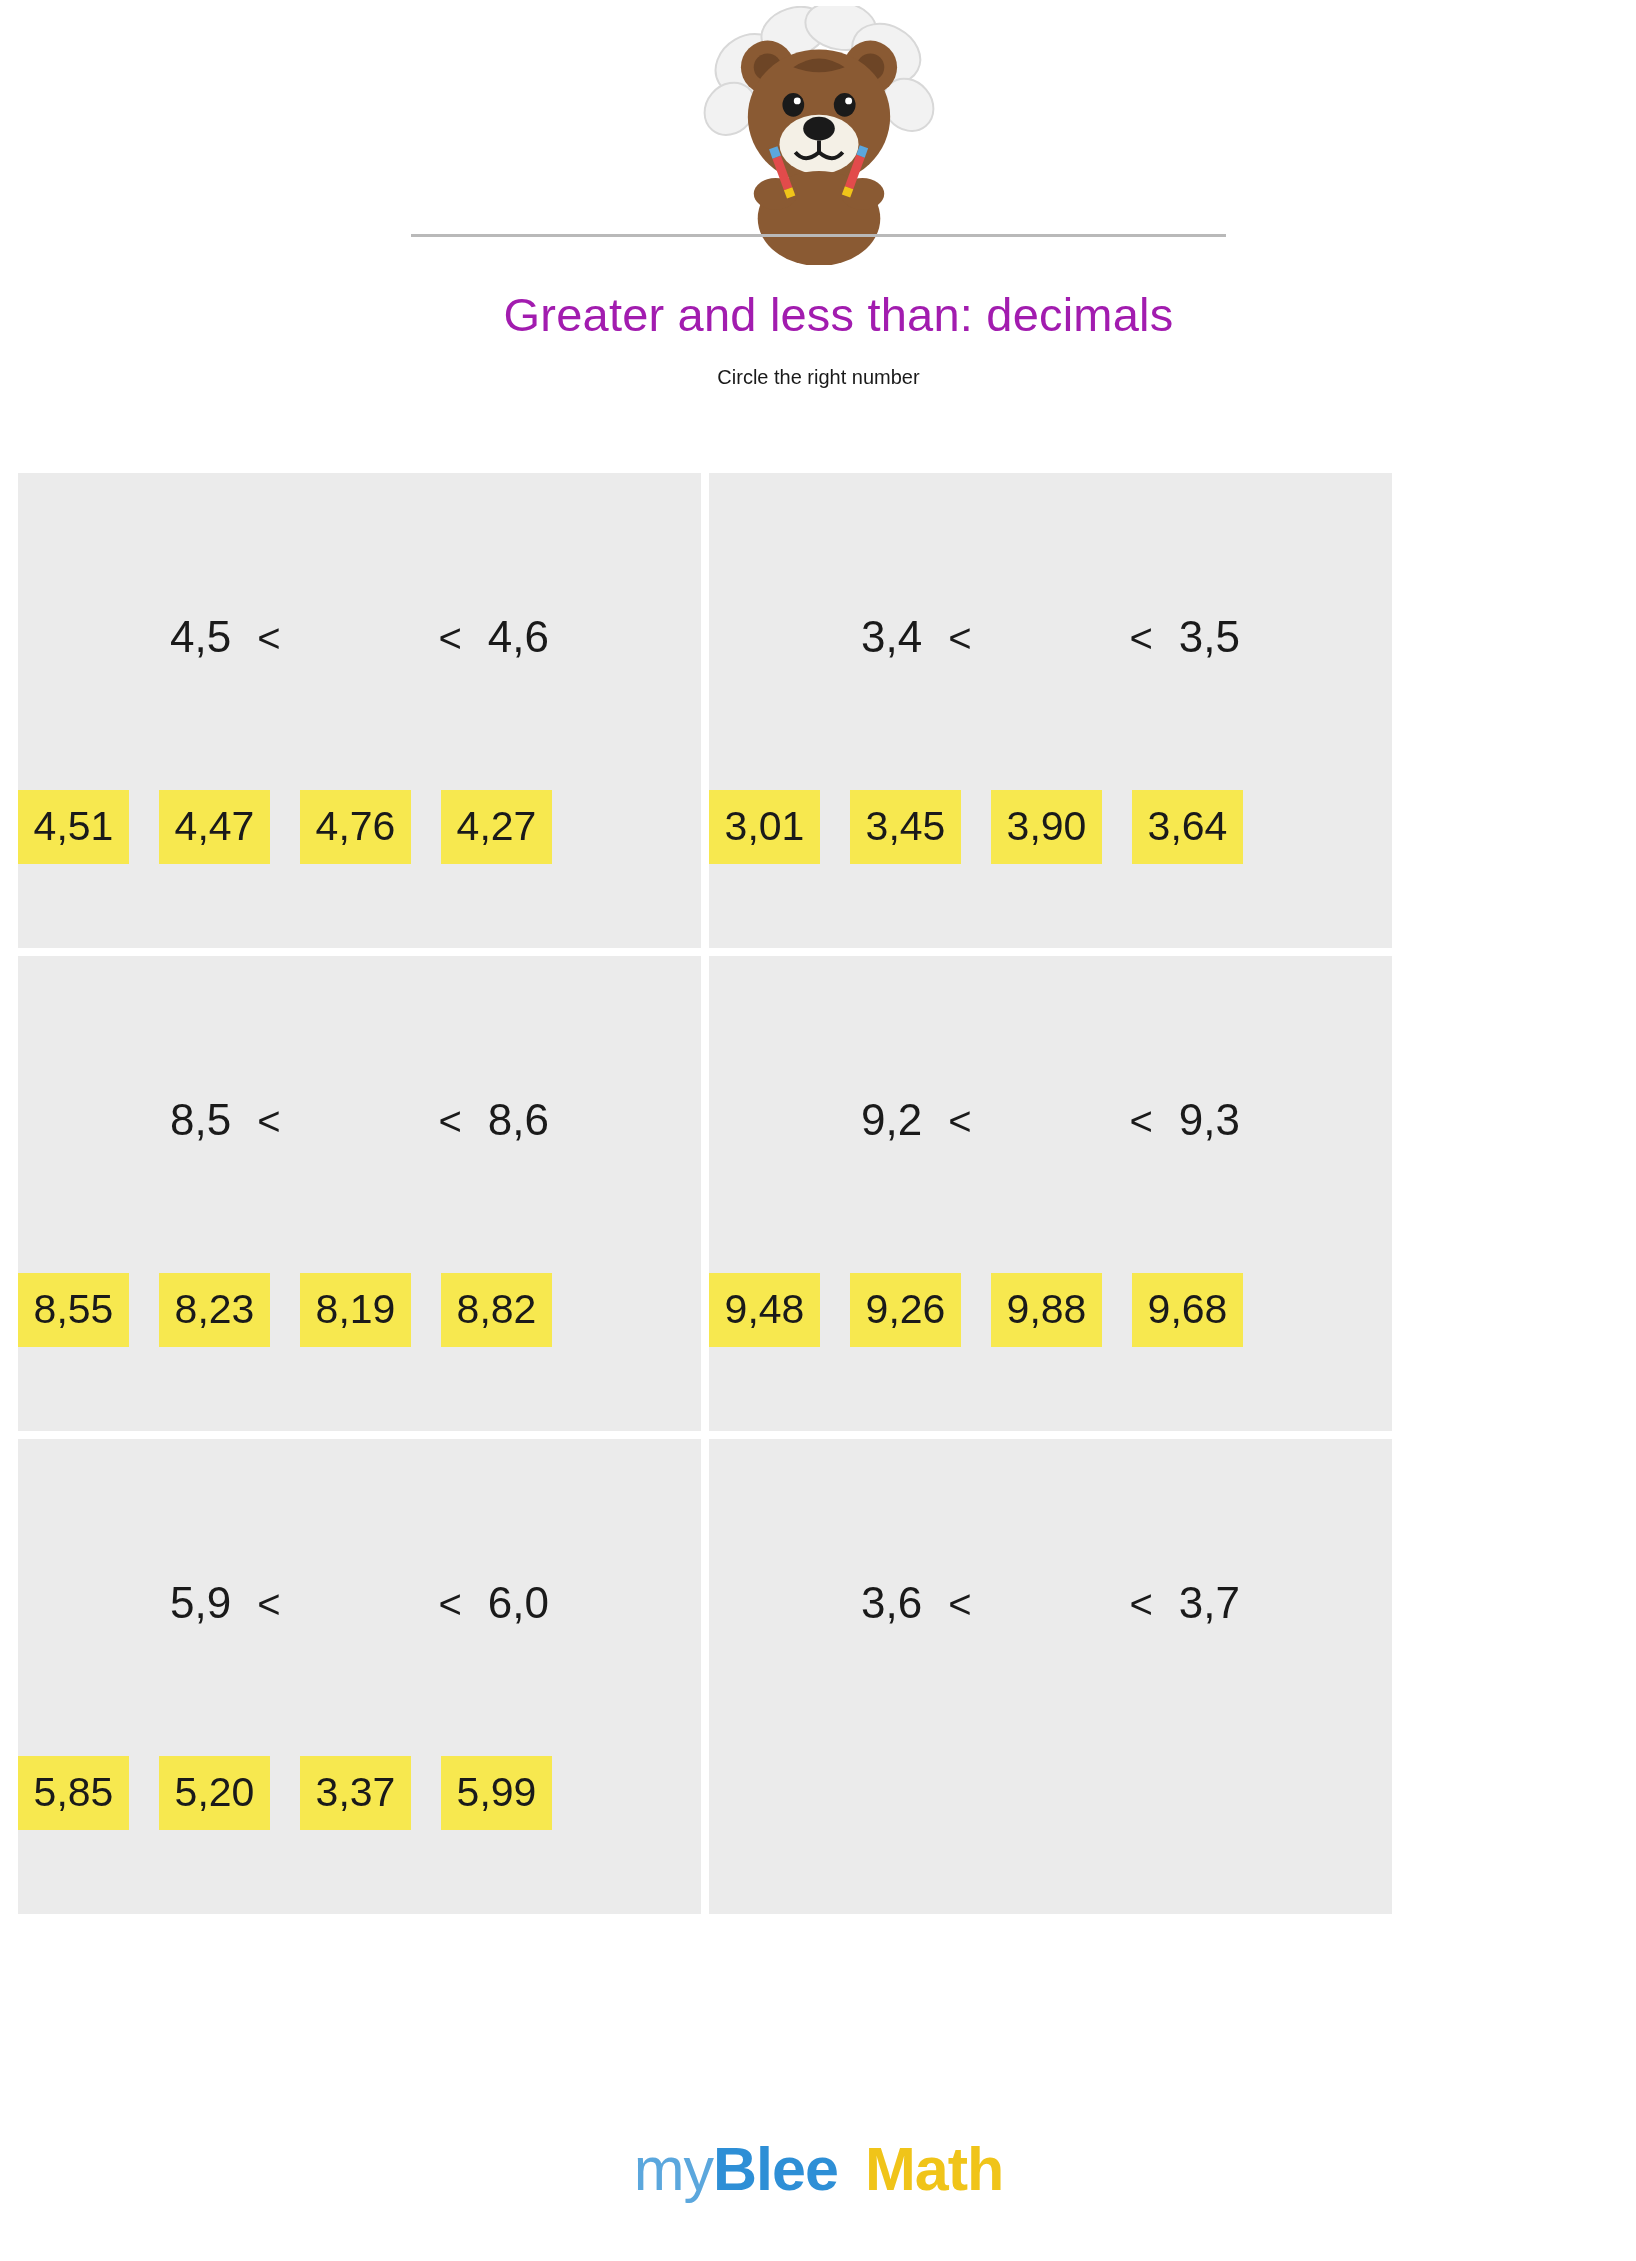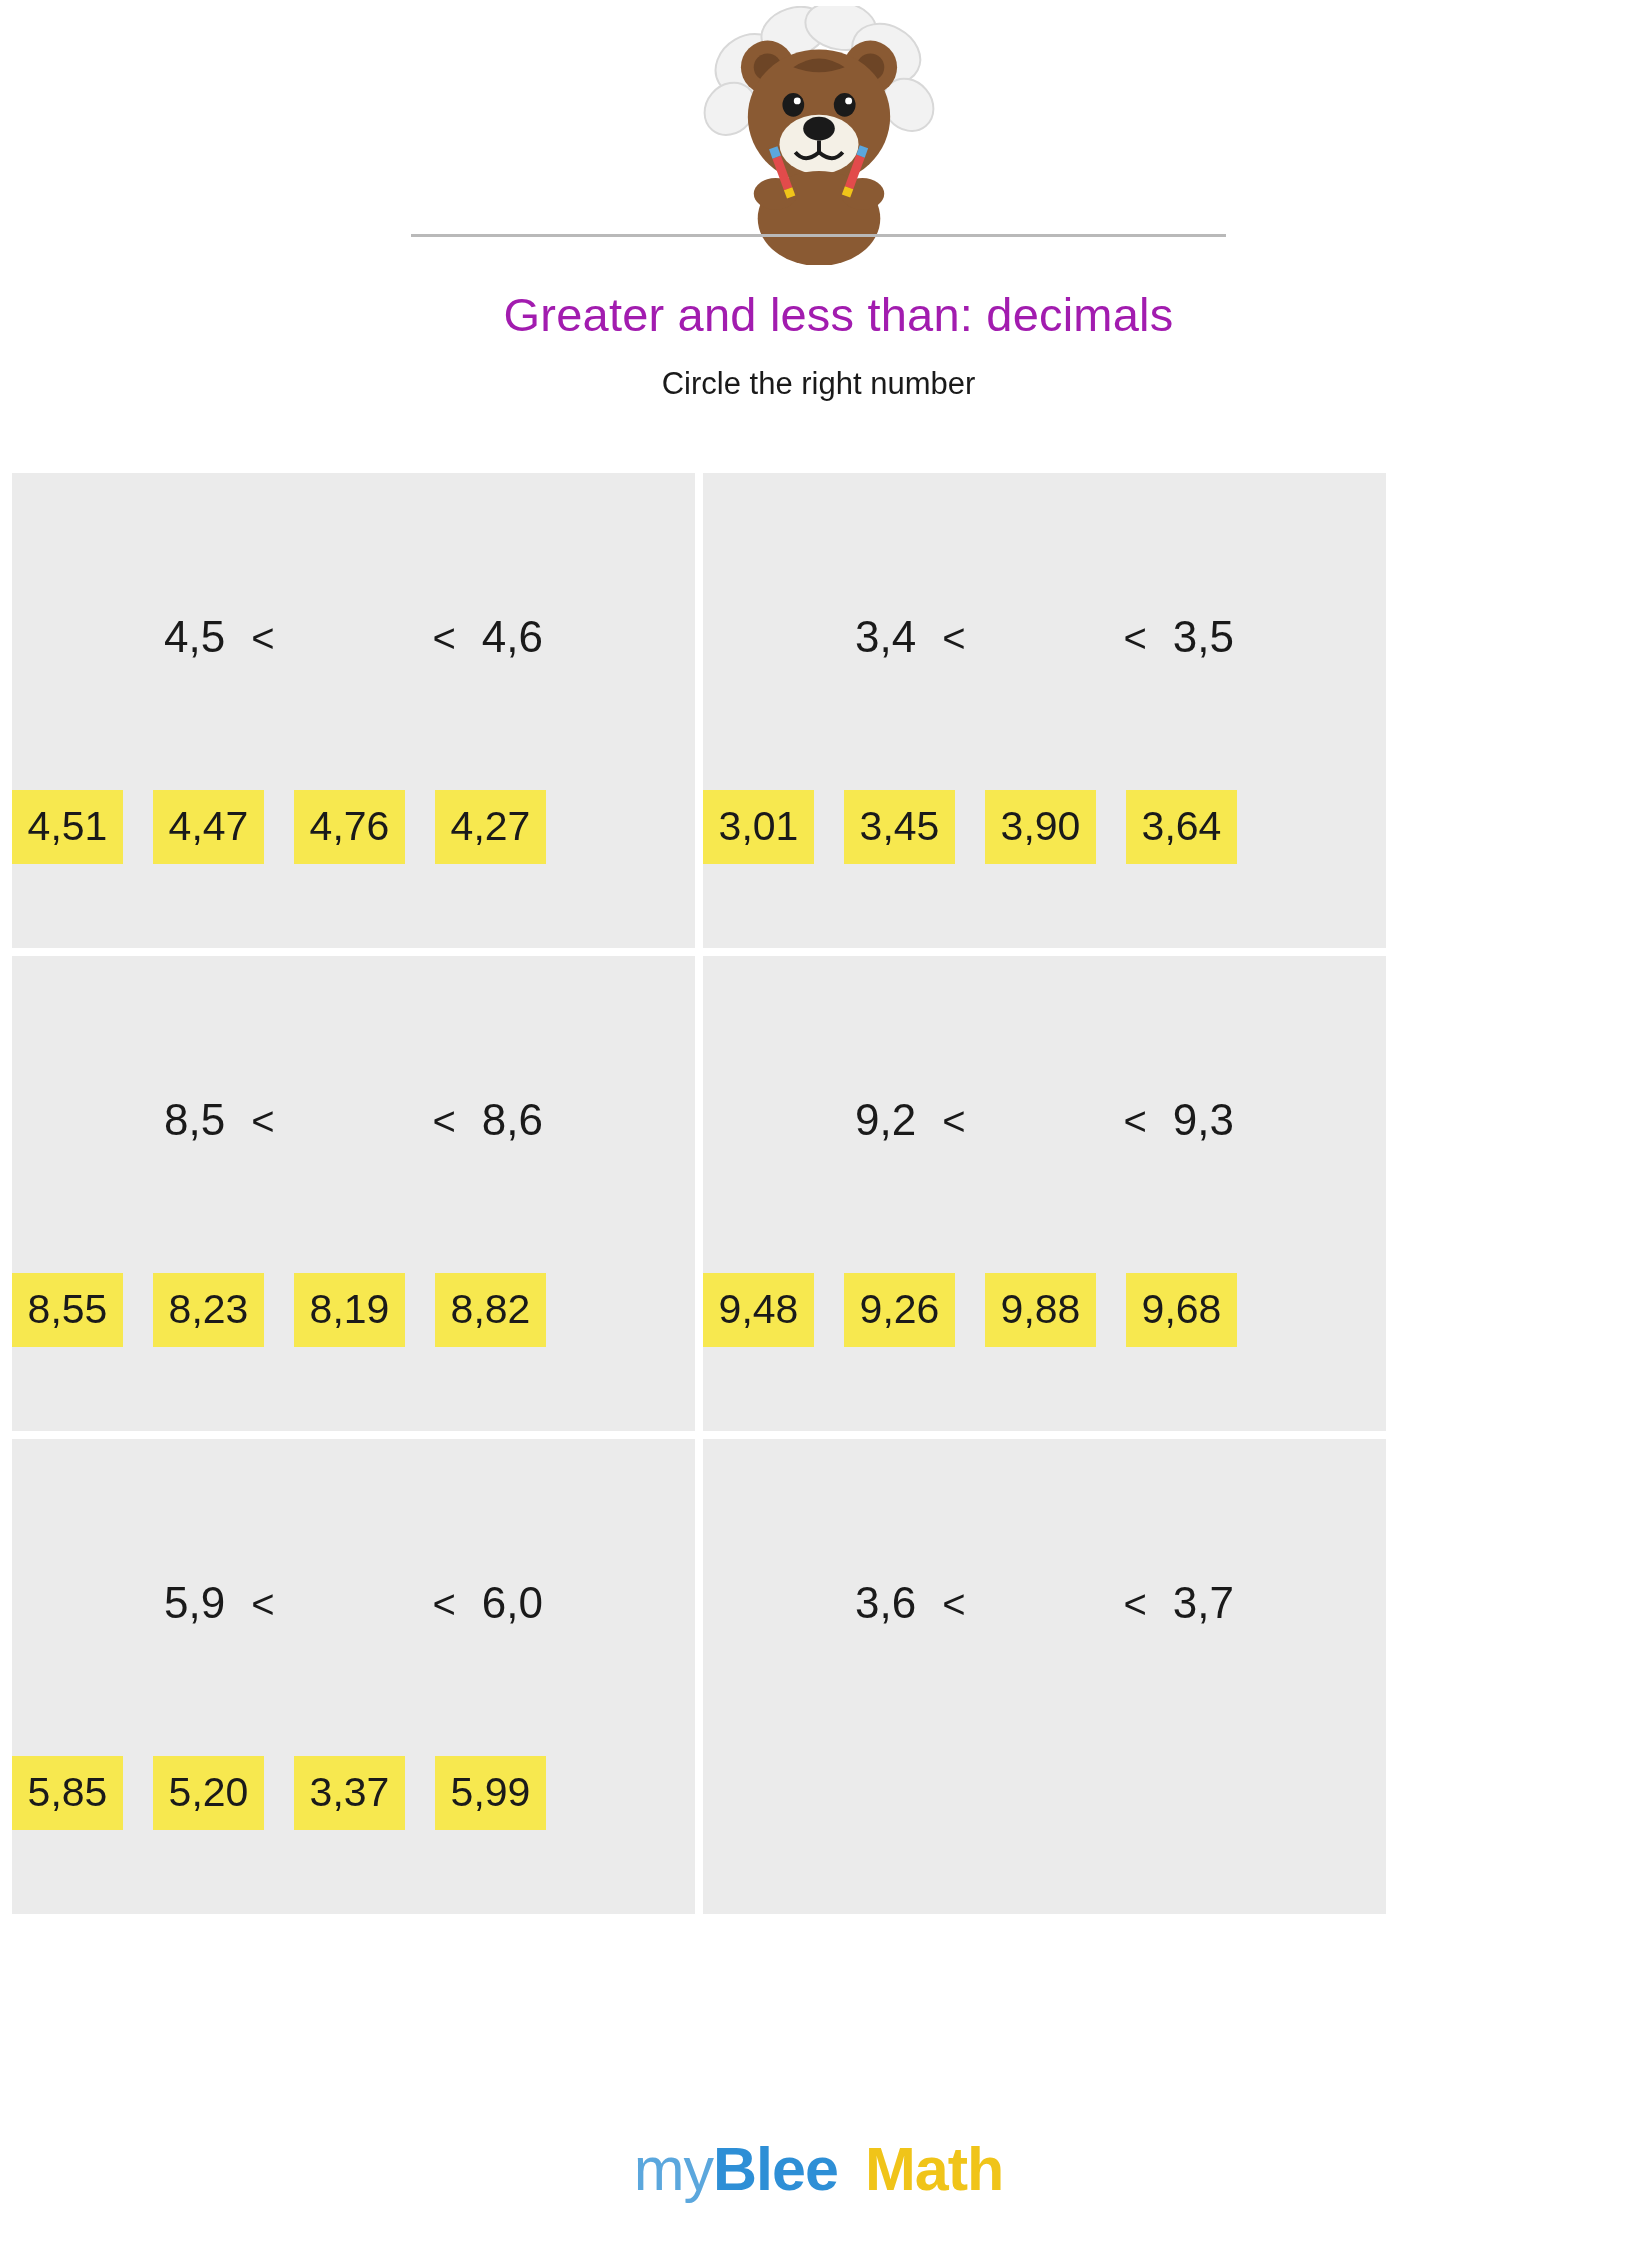--- a/index.html
+++ b/index.html
@@ -48,36 +48,36 @@
     color: #a21caf;
     letter-spacing: 0.2px;
     padding-left: 40px;
   }
   .subtitle {
     position: absolute;
     left: 0;
     right: 0;
     top: 366px;
     text-align: center;
-    font-size: 31px;
+    font-size: 20px;
     font-weight: 400;
     color: #1a1a1a;
   }
 
   
   .sheet {
     position: absolute;
     top: 473px;
     left: 0;
     right: 0;
     display: grid;
     grid-template-columns: 683px 683px;
     column-gap: 213px;
     row-gap: 38px;
-    padding-left: 12px;
+    padding-left: 18px;
     box-sizing: border-box;
     gap: 8px;
   }
   .card {
     background: #ebebeb;
     height: 475px;
     position: relative;
     box-sizing: border-box;
   }
   .card.right-col {

